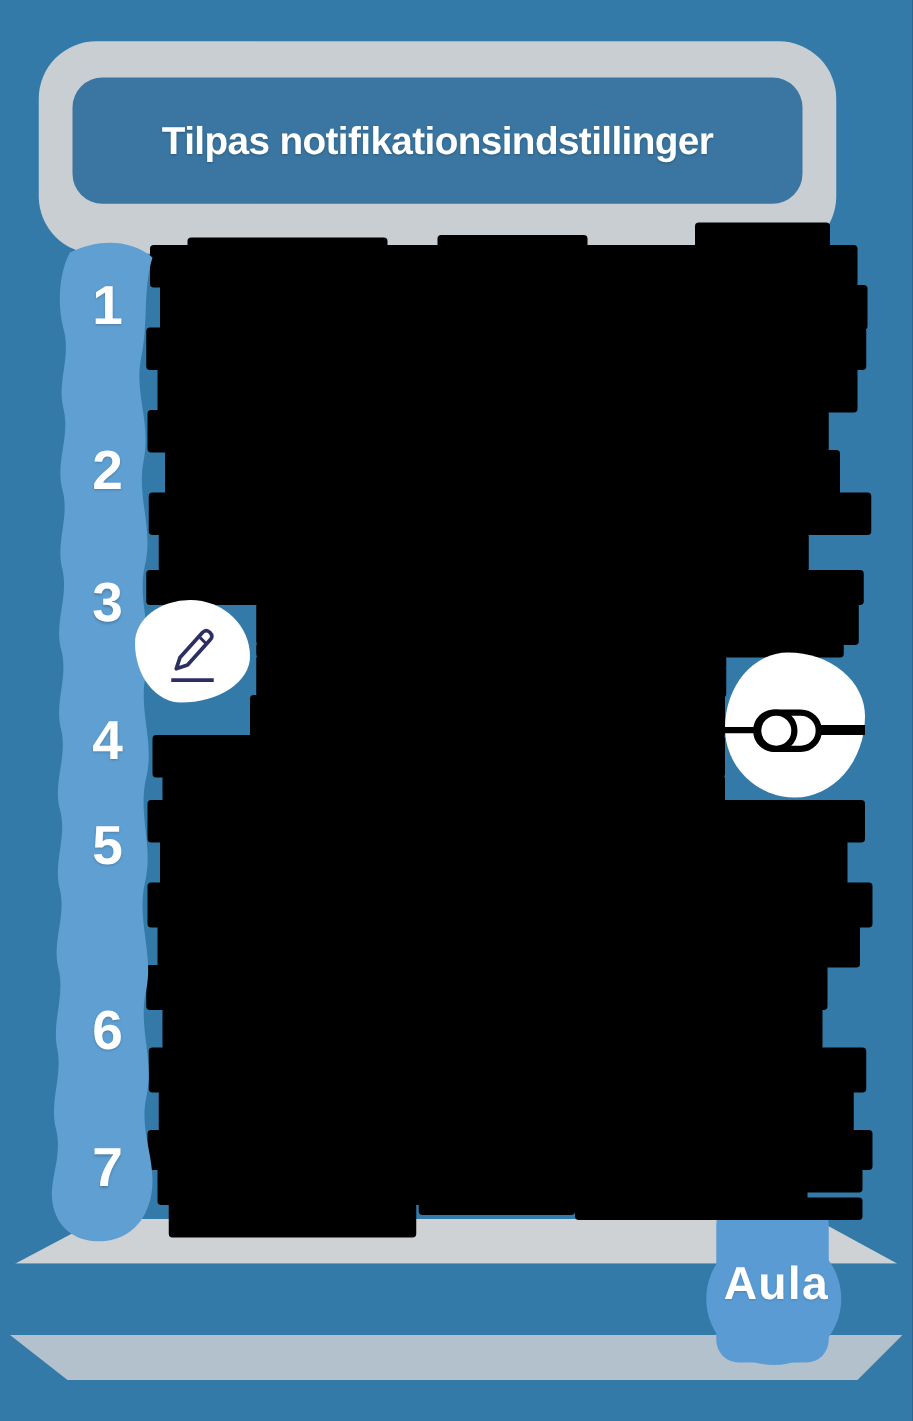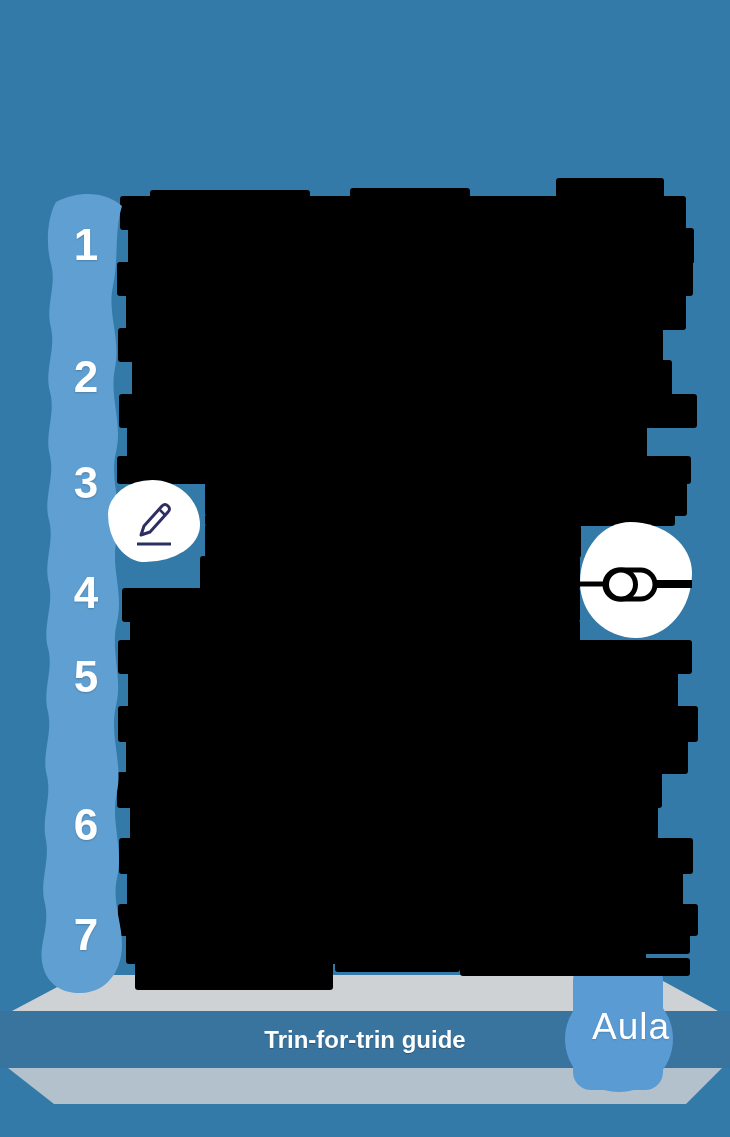--- a/index.html
+++ b/index.html
@@ -73,36 +73,38 @@
   .brand-blob{position:absolute;left:565px;top:962px;width:108px;height:130px;z-index:2;}
   .brand-blob .stem{
     position:absolute;left:8px;top:0;width:90px;height:128px;
     background:#5b9bd3;border-radius:18px;
   }
   .brand-blob .disc{
     position:absolute;left:0;top:24px;width:108px;height:106px;
     background:#5b9bd3;border-radius:50%;
   }
   .brand-text{
-    position:absolute;left:12px;top:0;width:108px;height:130px;z-index:2;
+    position:absolute;left:2px;top:0;width:108px;height:130px;z-index:2;
     display:flex;align-items:center;justify-content:center;
-    color:#fff;font-size:37px;font-weight:normal;letter-spacing:1px;
+    color:#fff;font-size:37px;font-weight:bold;letter-spacing:1px;
     text-shadow:0 1px 2px rgba(0,0,0,.15);
   }
 </style>
 </head>
 <body>
 
 <div class="canvas">
 
+  <div class="frame">
+    <div class="header-panel">
+      <div class="page-title">Tilpas notifikationsindstillinger</div>
+    </div>
+  </div>
 
   <div class="band-gray-top"></div>
-  <div class="band-blue">
-    <div class="footer-title">Trin-for-trin guide</div>
-  </div>
   <div class="band-gray-bottom"></div>
 
   <div class="brand-blob">
     <div class="stem"></div>
     <div class="disc"></div>
     <div class="brand-text">Aula</div>
   </div>
 
   <div>
     <div class="bar" style="left:556px;top:178px;width:108px;height:24px"></div>

